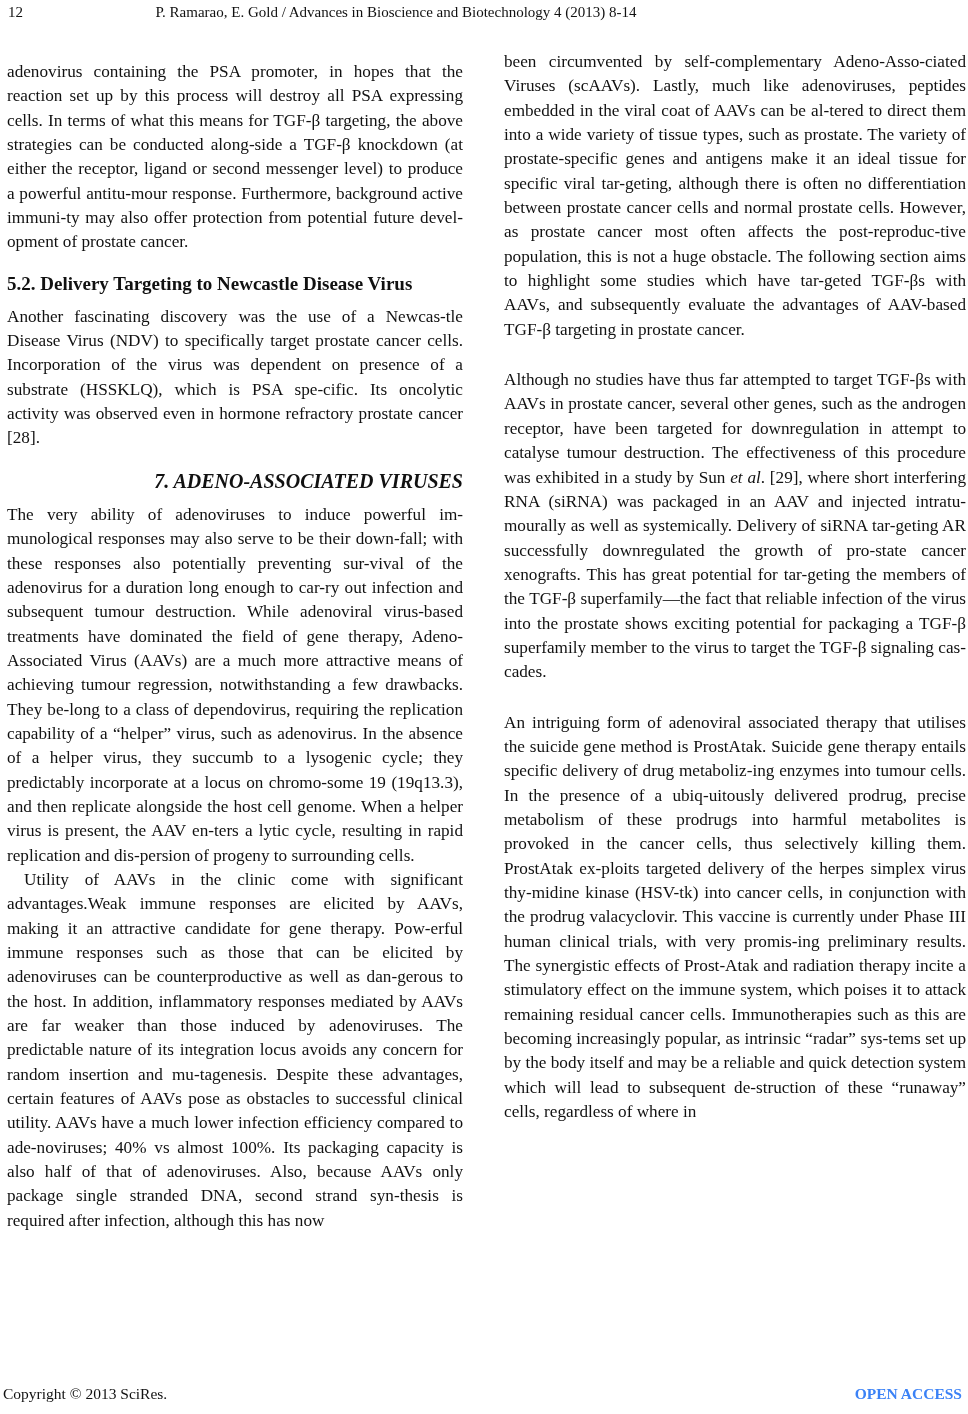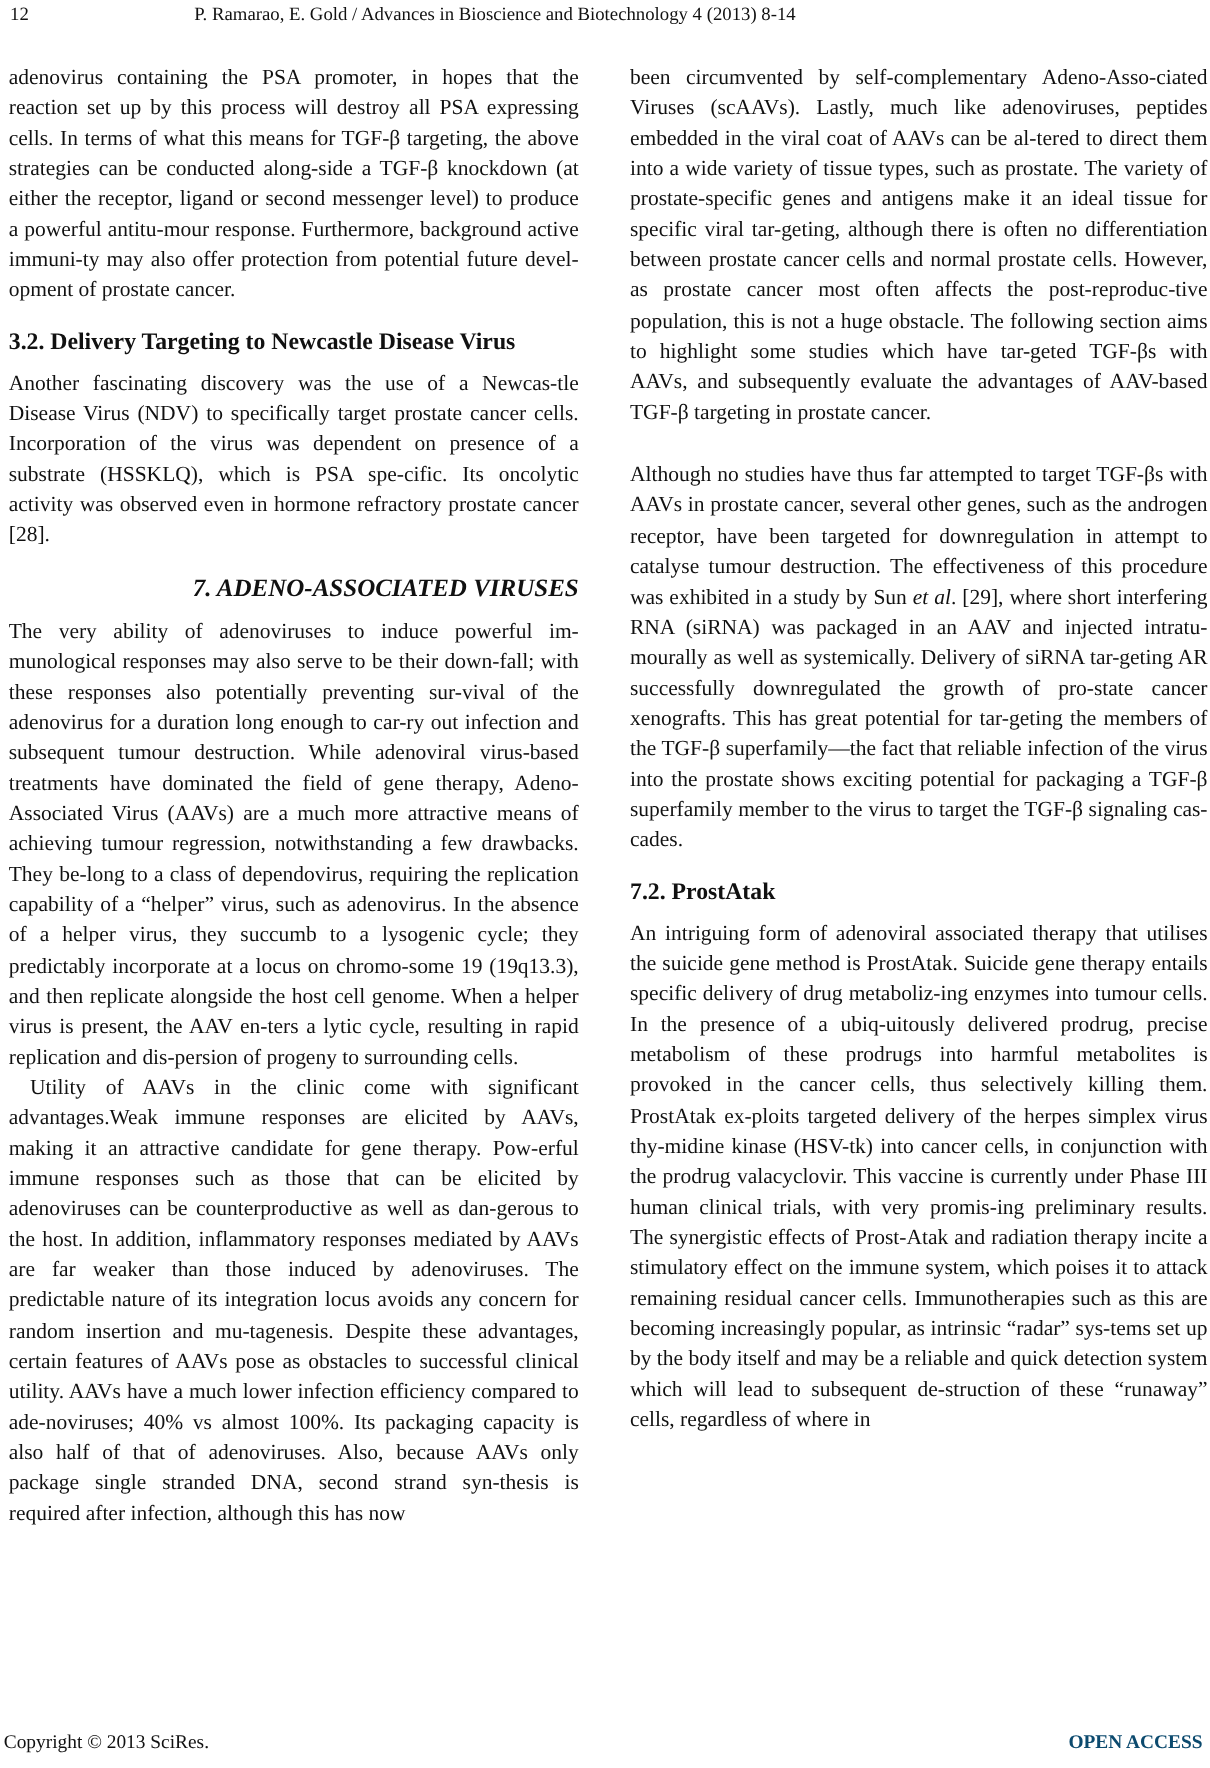--- a/index.html
+++ b/index.html
@@ -7,71 +7,70 @@
     width: 968px; height: 1414px; position: relative; overflow: hidden;
     font-family: "Liberation Serif", "DejaVu Serif", serif; color: #111;
   }
   .header {
     position: absolute; left: 0; top: 0; width: 968px; height: 24px;
     font-size: 15px; line-height: 22px;
   }
   .page-num { position: absolute; left: 8px; top: 1px; }
   .running-head { position: absolute; left: 0; width: 792px; top: 1px; text-align: center; }
   .col {
-    position: absolute; top: 50px; font-size: 17.2px; line-height: 24.35px;
+    position: absolute; top: 60px; font-size: 17.2px; line-height: 24.35px;
     text-align: justify; hyphens: none;
   }
   .col.left { left: 7px; width: 456px; }
   .col.right { left: 504px; width: 462px; top: 50px; }
   .col p { margin: 0; }
   .col p.indent { text-indent: 17px; }
   h3.sub {
     margin: 0; font-weight: bold; font-size: 19px; line-height: 24px;
     padding-left: 32px; text-indent: -32px; text-align: left;
   }
   h2.sec {
     margin: 0; font-weight: bold; font-size: 20px; line-height: 26px; text-align: right; font-style: italic;
   }
   .gap-md { height: 17px; }
   .gap-after-h { height: 9px; }
   i { font-style: italic; margin-top: 17px; }
   .footer {
     position: absolute; left: 0; top: 1385px; width: 968px; height: 24px; font-size: 15.5px;
   }
   .copyright { position: absolute; left: 3px; top: 0; }
-  .open-access { position: absolute; right: 6px; top: 0; color: #0c4a6e; font-weight: bold; }
+  .open-access { position: absolute; right: 6px; top: 0; color: #3b82f6; font-weight: bold; }
 </style>
 </head>
 <body>
 
 <div class="header">
   <span class="page-num">12</span>
   <span class="running-head">P. Ramarao, E. Gold / Advances in Bioscience and Biotechnology 4 (2013) 8-14</span>
 </div>
 
 <div class="col left">
   <p>adenovirus containing the PSA promoter, in hopes that the reaction set up by this process will destroy all PSA expressing cells. In terms of what this means for TGF-β targeting, the above strategies can be conducted along-side a TGF-β knockdown (at either the receptor, ligand or second messenger level) to produce a powerful antitu-mour response. Furthermore, background active immuni-ty may also offer protection from potential future devel-opment of prostate cancer.</p>
   <div class="gap-md"></div>
-  <h3 class="sub"><span>3.2.</span> <span>Delivery Targeting to Newcastle Disease Virus</span></h3>
+  <h3 class="sub"><span>5.2.</span> <span>Delivery Targeting to Newcastle Disease Virus</span></h3>
   <div class="gap-after-h"></div>
   <p>Another fascinating discovery was the use of a Newcas-tle Disease Virus (NDV) to specifically target prostate cancer cells. Incorporation of the virus was dependent on presence of a substrate (HSSKLQ), which is PSA spe-cific. Its oncolytic activity was observed even in hormone refractory prostate cancer [28].</p>
   <div class="gap-md"></div>
   <h2 class="sec">7. ADENO-ASSOCIATED VIRUSES</h2>
   <div class="gap-after-h"></div>
   <p>The very ability of adenoviruses to induce powerful im-munological responses may also serve to be their down-fall; with these responses also potentially preventing sur-vival of the adenovirus for a duration long enough to car-ry out infection and subsequent tumour destruction. While adenoviral virus-based treatments have dominated the field of gene therapy, Adeno-Associated Virus (AAVs) are a much more attractive means of achieving tumour regression, notwithstanding a few drawbacks. They be-long to a class of dependovirus, requiring the replication capability of a “helper” virus, such as adenovirus. In the absence of a helper virus, they succumb to a lysogenic cycle; they predictably incorporate at a locus on chromo-some 19 (19q13.3), and then replicate alongside the host cell genome. When a helper virus is present, the AAV en-ters a lytic cycle, resulting in rapid replication and dis-persion of progeny to surrounding cells.</p>
   <p class="indent">Utility of AAVs in the clinic come with significant advantages.Weak immune responses are elicited by AAVs, making it an attractive candidate for gene therapy. Pow-erful immune responses such as those that can be elicited by adenoviruses can be counterproductive as well as dan-gerous to the host. In addition, inflammatory responses mediated by AAVs are far weaker than those induced by adenoviruses. The predictable nature of its integration locus avoids any concern for random insertion and mu-tagenesis. Despite these advantages, certain features of AAVs pose as obstacles to successful clinical utility. AAVs have a much lower infection efficiency compared to ade-noviruses; 40% vs almost 100%. Its packaging capacity is also half of that of adenoviruses. Also, because AAVs only package single stranded DNA, second strand syn-thesis is required after infection, although this has now</p>
 </div>
 
 <div class="col right">
   <p>been circumvented by self-complementary Adeno-Asso-ciated Viruses (scAAVs). Lastly, much like adenoviruses, peptides embedded in the viral coat of AAVs can be al-tered to direct them into a wide variety of tissue types, such as prostate. The variety of prostate-specific genes and antigens make it an ideal tissue for specific viral tar-geting, although there is often no differentiation between prostate cancer cells and normal prostate cells. However, as prostate cancer most often affects the post-reproduc-tive population, this is not a huge obstacle. The following section aims to highlight some studies which have tar-geted TGF-βs with AAVs, and subsequently evaluate the advantages of AAV-based TGF-β targeting in prostate cancer.</p>
   <div class="gap-md"></div>
   <div class="gap-after-h"></div>
   <p><span>Although no studies have thus far attempted to target TGF-βs with AAVs in prostate cancer, several other genes, such as the androgen receptor, have been targeted for downregulation in attempt to catalyse tumour destruction. The effectiveness of this procedure was exhibited in a study by Sun </span><i>et al</i><span>. [29], where short interfering RNA (siRNA) was packaged in an AAV and injected intratu-mourally as well as systemically. Delivery of siRNA tar-geting AR successfully downregulated the growth of pro-state cancer xenografts. This has great potential for tar-geting the members of the TGF-β superfamily—the fact that reliable infection of the virus into the prostate shows exciting potential for packaging a TGF-β superfamily member to the virus to target the TGF-β signaling cas-cades.</span></p>
   <div class="gap-md"></div>
-  <h3 class="sub">7.2. ProstAtak</h3>
   <div class="gap-after-h"></div>
   <p>An intriguing form of adenoviral associated therapy that utilises the suicide gene method is ProstAtak. Suicide gene therapy entails specific delivery of drug metaboliz-ing enzymes into tumour cells. In the presence of a ubiq-uitously delivered prodrug, precise metabolism of these prodrugs into harmful metabolites is provoked in the cancer cells, thus selectively killing them. ProstAtak ex-ploits targeted delivery of the herpes simplex virus thy-midine kinase (HSV-tk) into cancer cells, in conjunction with the prodrug valacyclovir. This vaccine is currently under Phase III human clinical trials, with very promis-ing preliminary results. The synergistic effects of Prost-Atak and radiation therapy incite a stimulatory effect on the immune system, which poises it to attack remaining residual cancer cells. Immunotherapies such as this are becoming increasingly popular, as intrinsic “radar” sys-tems set up by the body itself and may be a reliable and quick detection system which will lead to subsequent de-struction of these “runaway” cells, regardless of where in</p>
 </div>
 
 <div class="footer">
   <span class="copyright">Copyright © 2013 SciRes.</span>
   <span class="open-access">OPEN ACCESS</span>
 </div>
 
 </body></html>

